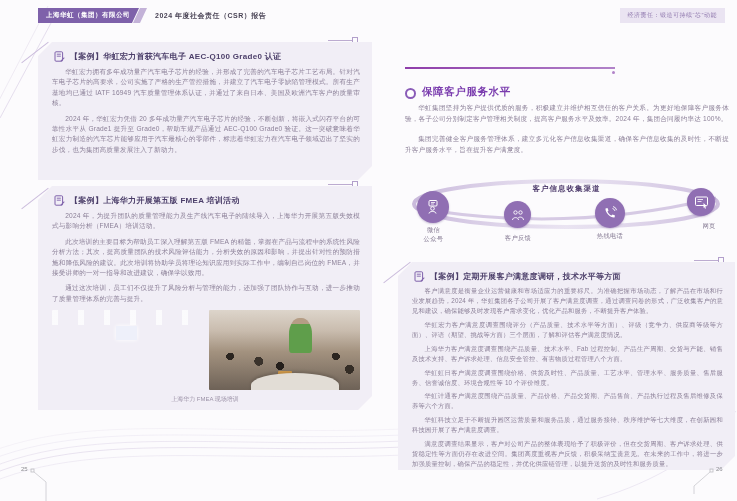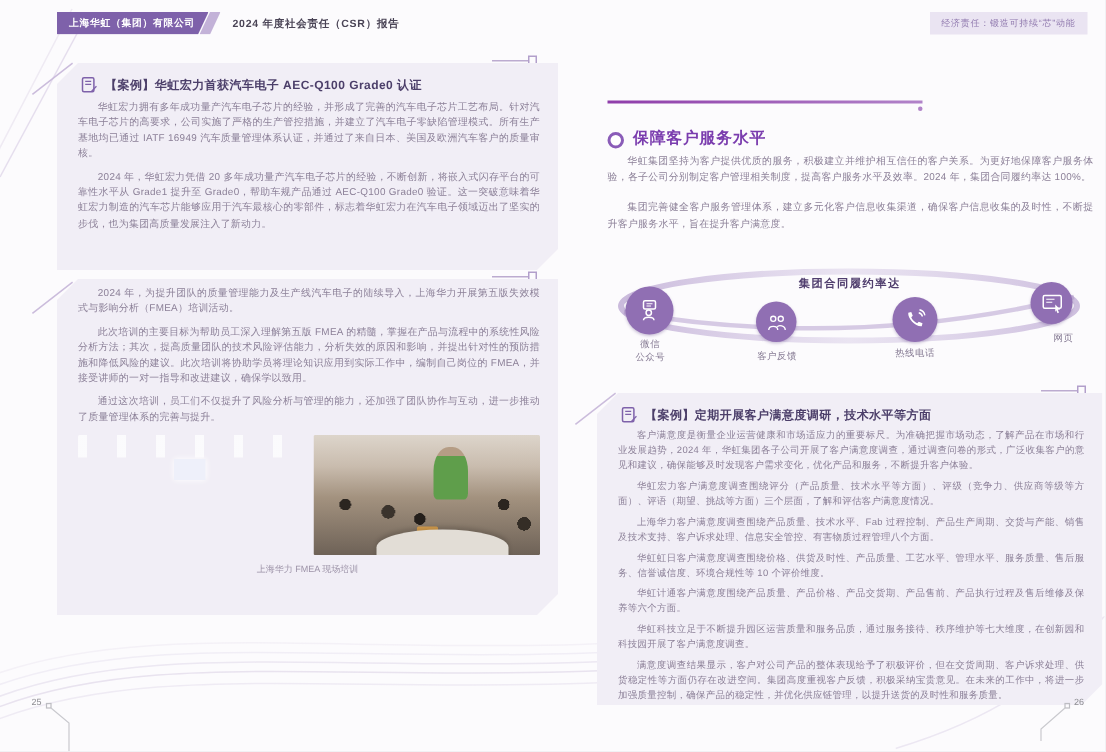--- a/index.html
+++ b/index.html
@@ -149,20 +149,29 @@
     </div>
     <p>华虹宏力拥有多年成功量产汽车电子芯片的经验，并形成了完善的汽车电子芯片工艺布局。针对汽车电子芯片的高要求，公司实施了严格的生产管控措施，并建立了汽车电子零缺陷管理模式。所有生产基地均已通过 IATF 16949 汽车质量管理体系认证，并通过了来自日本、美国及欧洲汽车客户的质量审核。</p>
     <p>2024 年，华虹宏力凭借 20 多年成功量产汽车电子芯片的经验，不断创新，将嵌入式闪存平台的可靠性水平从 Grade1 提升至 Grade0，帮助车规产品通过 AEC-Q100 Grade0 验证。这一突破意味着华虹宏力制造的汽车芯片能够应用于汽车最核心的零部件，标志着华虹宏力在汽车电子领域迈出了坚实的步伐，也为集团高质量发展注入了新动力。</p>
   </div>
 
   <div class="corner-slash" style="left:18px;top:198px;"></div>
   <div class="corner-line" style="left:328px;top:184px;"></div>
   <div class="corner-sq" style="left:352px;top:181px;"></div>
 
   <div class="case-box" style="left:38px;top:186px;width:334px;height:224px;">
+    <div class="case-head">
+      <svg width="11" height="11" viewBox="0 0 11 11">
+        <rect x="1" y="0.8" width="7.6" height="9.4" rx="1" fill="none" stroke="#7e61aa" stroke-width="1"></rect>
+        <line x1="2.8" y1="3.2" x2="6.8" y2="3.2" stroke="#7e61aa" stroke-width="0.9"></line>
+        <line x1="2.8" y1="5.2" x2="6.8" y2="5.2" stroke="#7e61aa" stroke-width="0.9"></line>
+        <path d="M6.5,9.8 L10,6.2 L10.6,6.9 L7.2,10.4 Z" fill="#7e61aa"></path>
+      </svg>
+      <div class="case-title">【案例】上海华力开展第五版 FMEA 培训活动</div>
+    </div>
     <p>2024 年，为提升团队的质量管理能力及生产线汽车电子的陆续导入，上海华力开展第五版失效模式与影响分析（FMEA）培训活动。</p>
     <p>此次培训的主要目标为帮助员工深入理解第五版 FMEA 的精髓，掌握在产品与流程中的系统性风险分析方法；其次，提高质量团队的技术风险评估能力，分析失效的原因和影响，并提出针对性的预防措施和降低风险的建议。此次培训将协助学员将理论知识应用到实际工作中，编制自己岗位的 FMEA，并接受讲师的一对一指导和改进建议，确保学以致用。</p>
     <p>通过这次培训，员工们不仅提升了风险分析与管理的能力，还加强了团队协作与互动，进一步推动了质量管理体系的完善与提升。</p>
     <div class="photo-row">
       <div class="photo photoA"></div>
       <div class="photo photoB">
           <span class="sign"></span>
         </div>
     </div>
     <div class="photo-caption">上海华力 FMEA 现场培训</div>
@@ -184,21 +193,21 @@
       <defs>
         <linearGradient id="rg" x1="0" y1="0" x2="1" y2="0">
           <stop offset="0" stop-color="#a98fc6" stop-opacity="0.6"></stop>
           <stop offset="0.5" stop-color="#d4c8e4" stop-opacity="0.45"></stop>
           <stop offset="1" stop-color="#a98fc6" stop-opacity="0.55"></stop>
         </linearGradient>
       </defs>
       <ellipse cx="168" cy="34" rx="152" ry="23" fill="none" stroke="url(#rg)" stroke-width="4"></ellipse>
       <path d="M 18,38 Q 168,64 318,28" fill="none" stroke="#a98fc6" stroke-opacity="0.45" stroke-width="3"></path>
     </svg>
-    <div class="diagram-title">集团合同履约率达</div>
+    <div class="diagram-title">客户信息收集渠道</div>
 
     <div class="chan-circle" style="left:19px;top:21px;width:32px;height:32px;">
       <svg width="16" height="16" viewBox="0 0 16 16">
         <rect x="4" y="1.5" width="8" height="5.5" rx="1" fill="none" stroke="#fff" stroke-width="1"></rect>
         <line x1="6" y1="3.5" x2="10" y2="3.5" stroke="#fff" stroke-width="0.8"></line>
         <line x1="6" y1="5" x2="9" y2="5" stroke="#fff" stroke-width="0.8"></line>
         <circle cx="7.5" cy="9.5" r="1.8" fill="none" stroke="#fff" stroke-width="1"></circle>
         <path d="M4,14.5 C4,11.8 11,11.8 11,14.5" fill="none" stroke="#fff" stroke-width="1"></path>
       </svg>
     </div>

